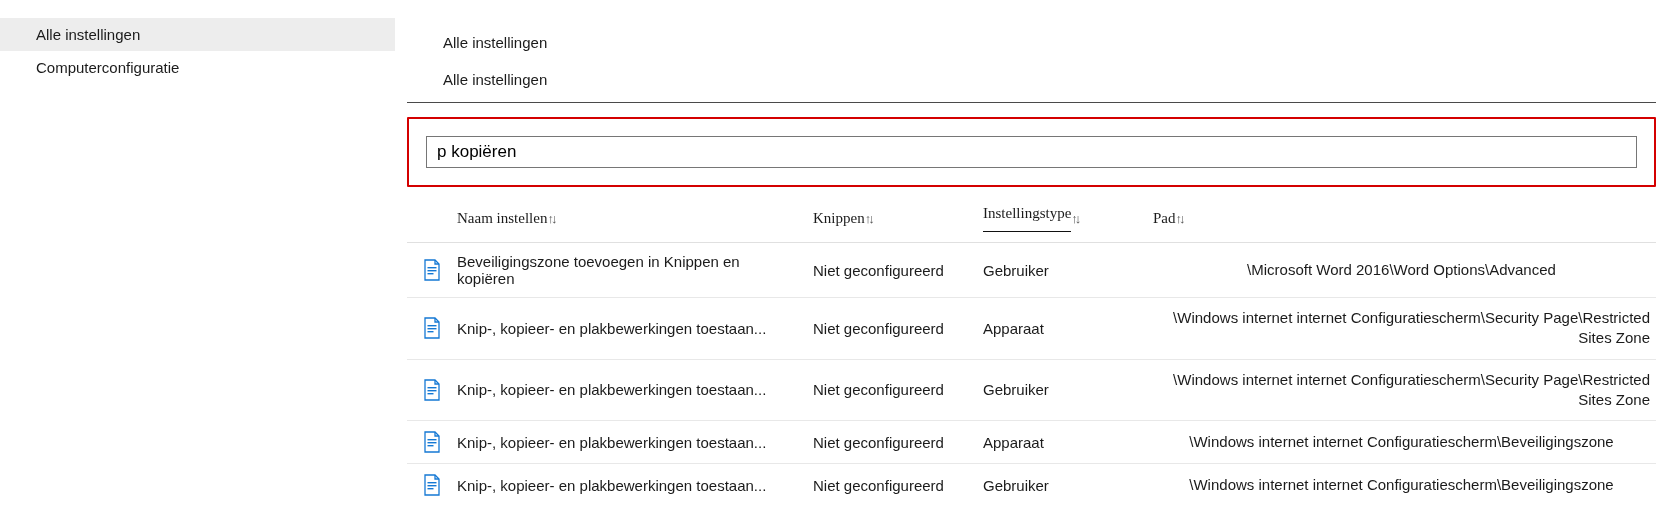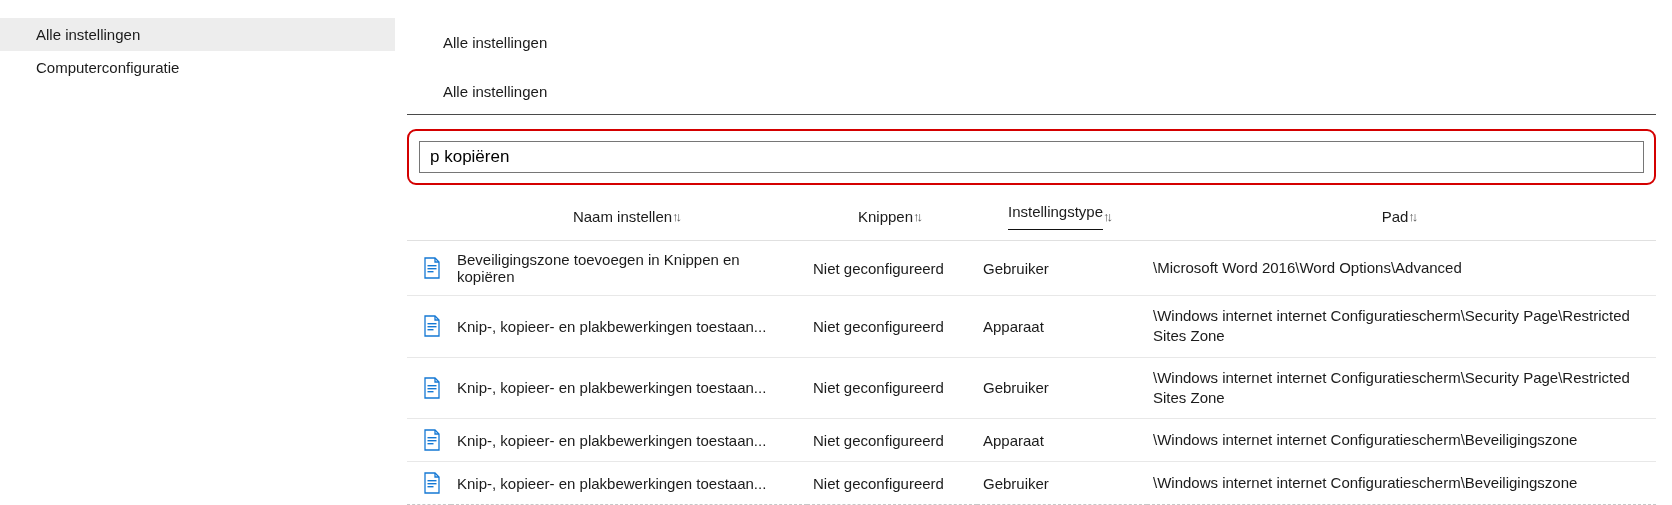--- a/index.html
+++ b/index.html
@@ -39,22 +39,22 @@
       height: 24px;
     }
     .divider {
       border: none;
       border-top: 1px solid #4a4a4a;
       margin-top: 10px;
       margin-bottom: 14px;
     }
     .search-wrap {
       border: 2px solid #d40000;
-      border-radius: 9px;
-      padding: 10px;
+      border-radius: 1px;
+      padding: 17px;
       margin-bottom: 10px;
     }
     .search-input {
       width: 100%;
       height: 32px;
       border: 1px solid #767676;
       padding: 4px 10px;
       font-size: 17px;
       font-family: inherit;
       outline: none;
@@ -73,22 +73,23 @@
       position: relative;
     }
     th.col-icon { width: 44px; }
     th.col-name { width: 356px; }
     th.col-status { width: 170px; }
     th.col-type { width: 170px; }
     th.col-path { }
     .th-inner {
       display: flex;
       align-items: center;
-      justify-content: center;
+      justify-content: flex-start;
       position: relative;
+      font-family: Liberation Serif, serif;
     }
     .th-underline {
       border-bottom: 1.5px solid #111;
       padding-bottom: 9px;
       display: inline-block;
     }
     .sort-arrows {
       font-size: 13px;
       color: #555;
       letter-spacing: -3px;
@@ -104,25 +105,25 @@
     tbody tr:last-child td {
       border-bottom: 1px dashed #c7c7c7;
     }
     .doc-icon {
       width: 18px;
       height: 22px;
       margin-left: 10px;
       display: block;
     }
     .path-cell {
-      text-align: left;
+      text-align: right;
       line-height: 1.35;
     }
     .path-cell.left {
-      text-align: left;
+      text-align: center;
     }
   </style>
 </head>
 <body>
 
 <aside class="sidebar">
   <div class="sidebar-item active">Alle instellingen</div>
   <div class="sidebar-item">Computerconfiguratie</div>
 </aside>
 

